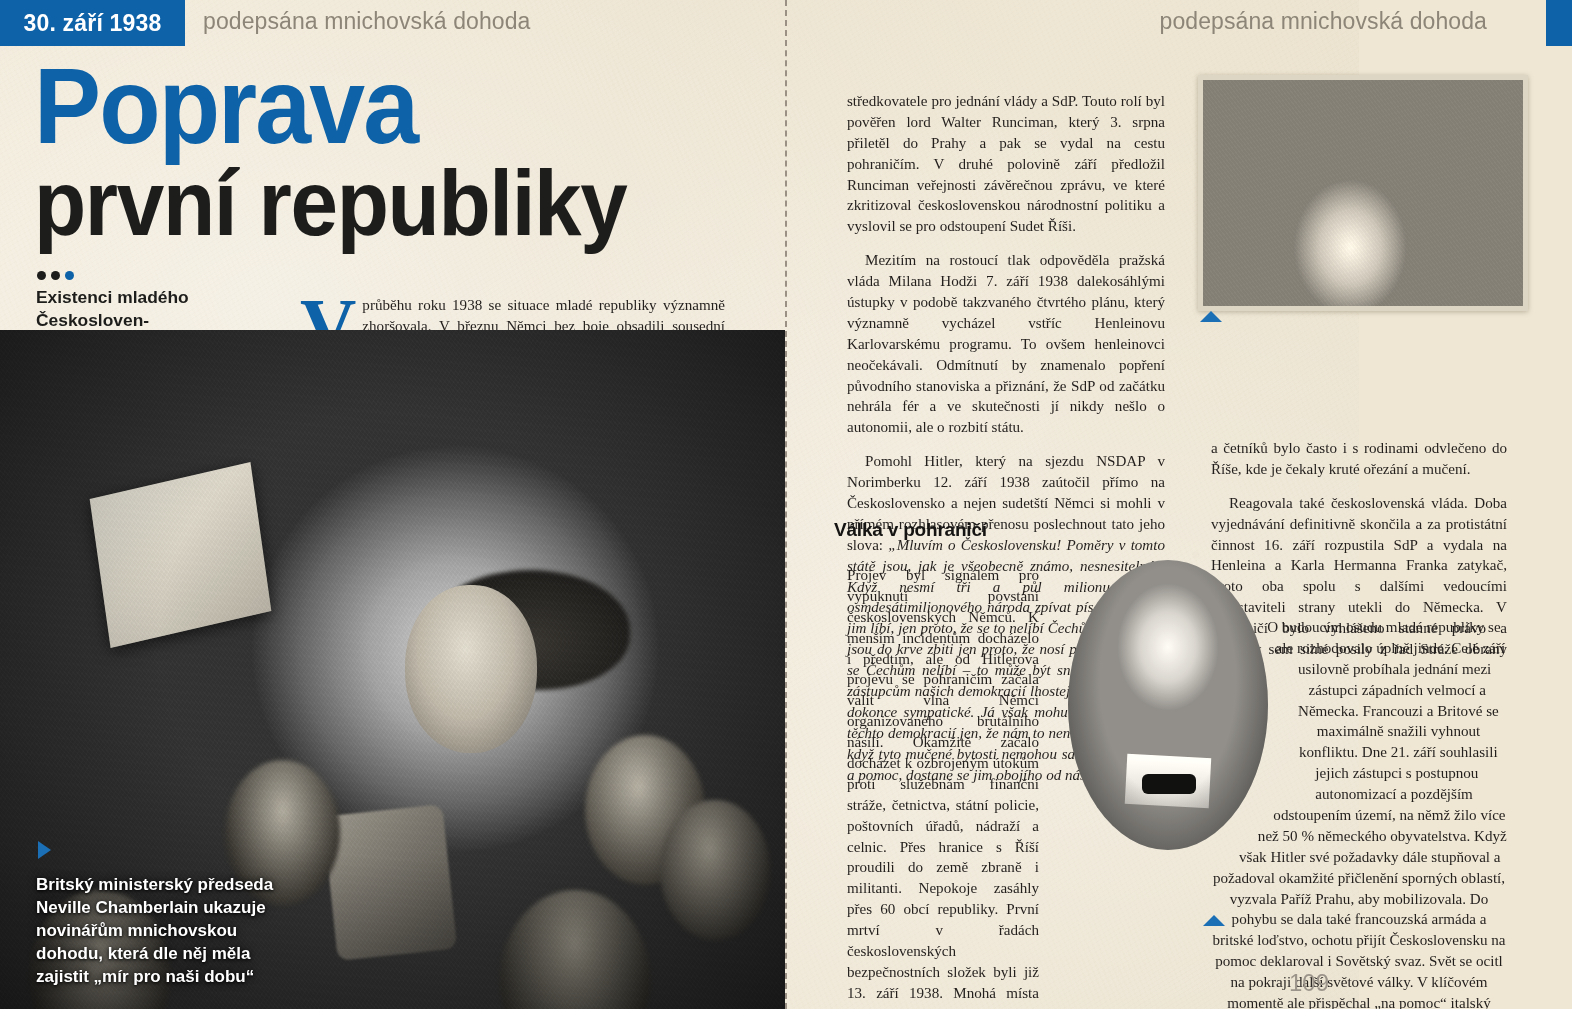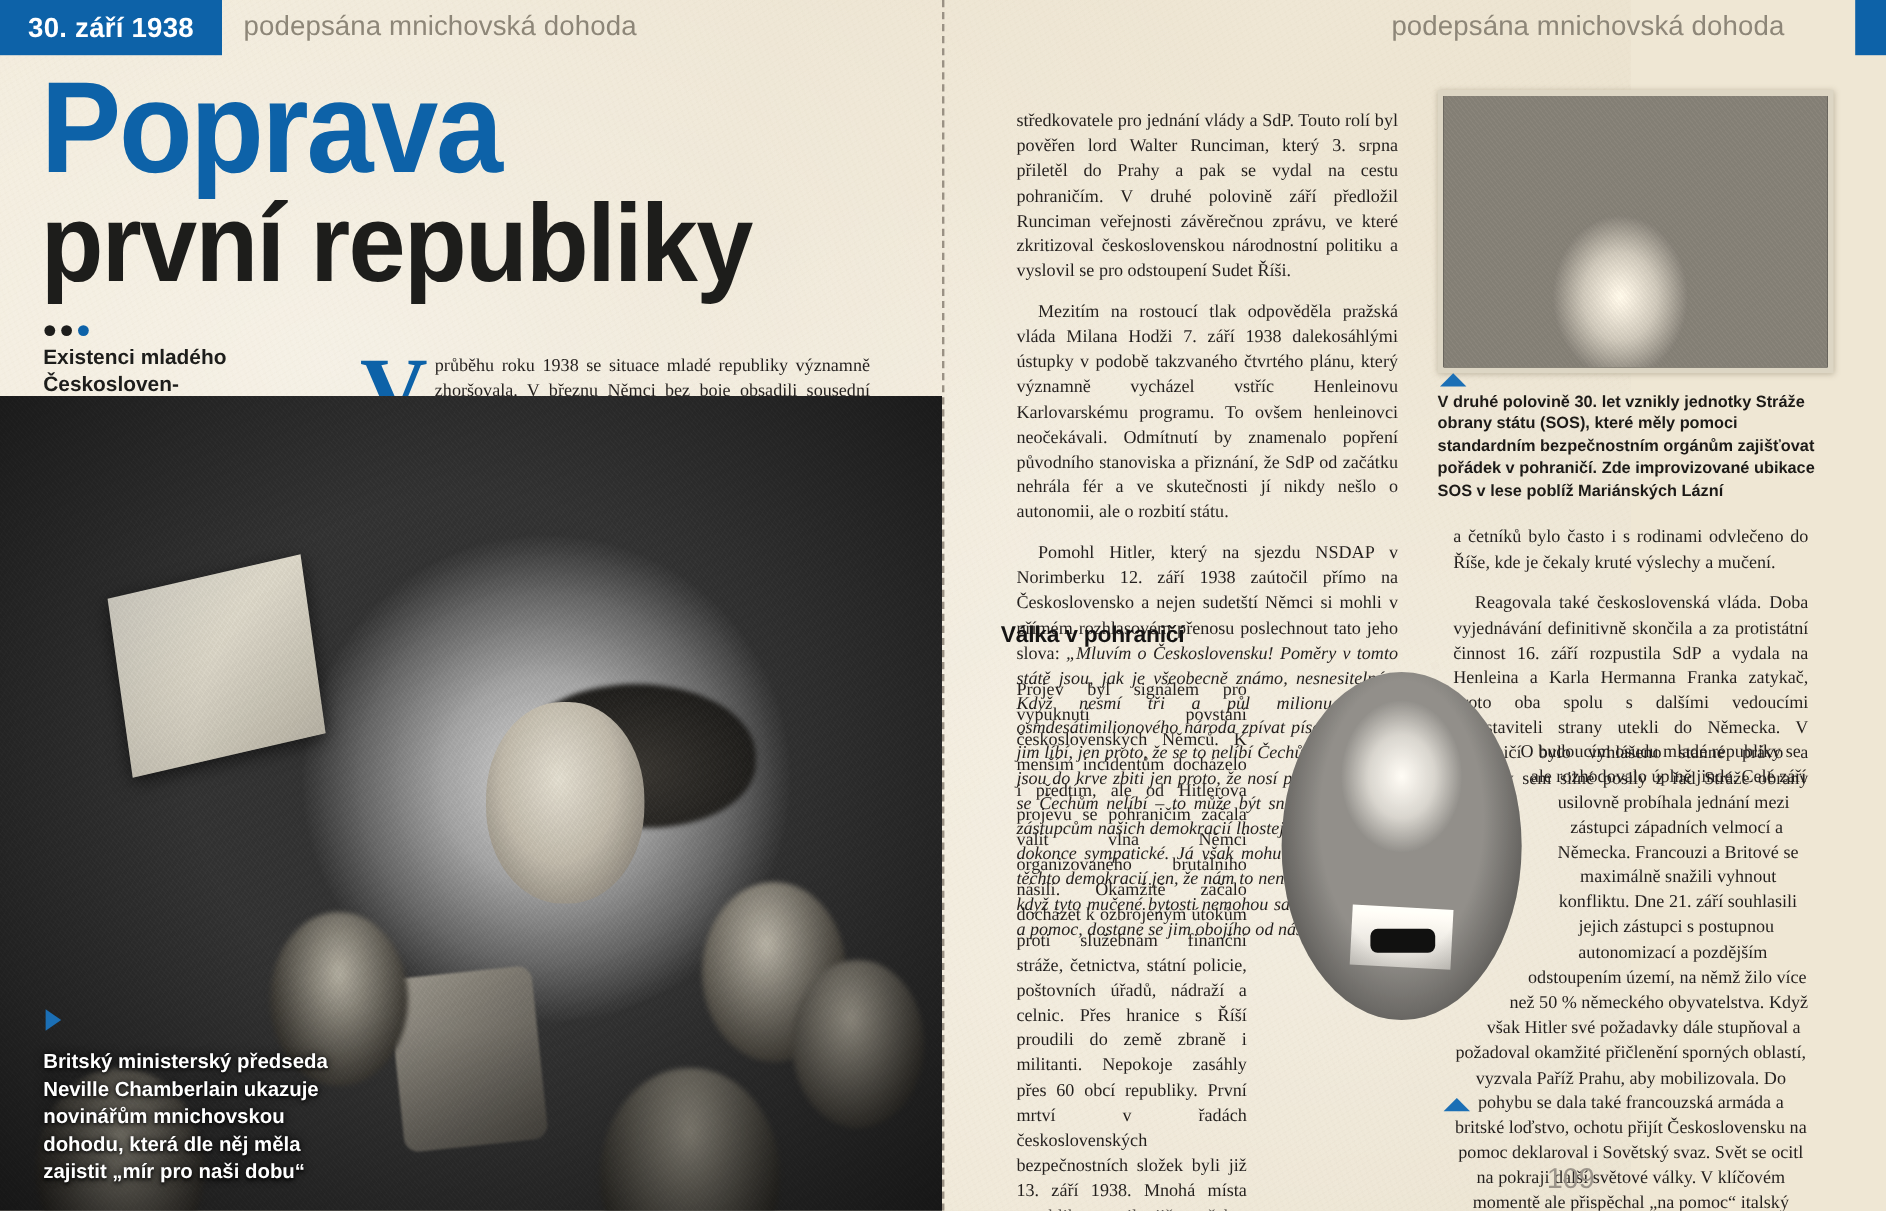--- a/index.html
+++ b/index.html
@@ -274,24 +274,23 @@
 
   <div class="col bodytext" style="left:834px;top:552px;width:218px;">
     <p class="noind">Projev byl signálem pro vypuknutí povstání československých Němců. K menším incidentům docházelo i předtím, ale od Hitlerova projevu se pohraničím začala valit vlna Němci organizovaného brutálního násilí. Okamžitě začalo docházet k ozbrojeným útokům proti služebnám finanční stráže, četnictva, státní policie, poštovních úřadů, nádraží a celnic. Přes hranice s Říší proudili do země zbraně i militanti. Nepokoje zasáhly přes 60 obcí republiky. První mrtví v řadách československých bezpečnostních složek byli již 13. září 1938. Mnohá místa republika ztratila již v těchto dnech a státní moc se sem vrátila až v květnu 1945. Tak tomu bylo například ve značné části Šluknovského výběžku. Kruté boje probíhaly také v Javornickém a Osoblažském výběžku. Zde došlo k jedné z nejhrůznějších akcí německých teroristů, kteří v Liptáni při přepadení četnické stanice povraždili šest příslušníků Stráže obrany státu. Celkově podle německých statistik padlo v přestřelkách 54 Sudeťáků a 110 Čechů. Dalších 2 029 českých policistů</p>
   </div>
 
   <div class="photo-top">
     <div class="pt-inner"></div>
   </div>
 
   <div class="up-arrow" style="left:1200px;top:311px;"></div>
-  <div class="cap-right" style="position:absolute;left:1198px;top:326px;width:322px;">V druhé polovině 30. let vznikly jednotky Stráže obrany státu (SOS), které měly pomoci standardním bezpečnostním orgánům zajišťovat pořádek v pohraničí. Zde improvizované ubikace SOS v lese poblíž Mariánských Lázní</div>
 
   <div class="col bodytext" style="left:1198px;top:425px;width:322px;">
-    <p class="noind">a četníků bylo často i s rodinami odvlečeno do Říše, kde je čekaly kruté výslechy a mučení.</p>
+    <p class="noind">a četníků bylo často i s rodinami odvlečeno do Říše, kde je čekaly kruté ořezání a mučení.</p>
     <p>Reagovala také československá vláda. Doba vyjednávání definitivně skončila a za protistátní činnost 16. září rozpustila SdP a vydala na Henleina a Karla Hermanna Franka zatykač, proto oba spolu s dalšími vedoucími představiteli strany utekli do Německa. V pohraničí bylo vyhlášeno stanné právo a zamířily sem silné posily z řad Stráže obrany státu.</p>
   </div>
 
   <div class="portrait">
     <div class="collar"></div>
     <div class="bow"></div>
   </div>
 
 
   <div class="col bodytext" style="left:1198px;top:604px;width:322px;text-align:center;">

